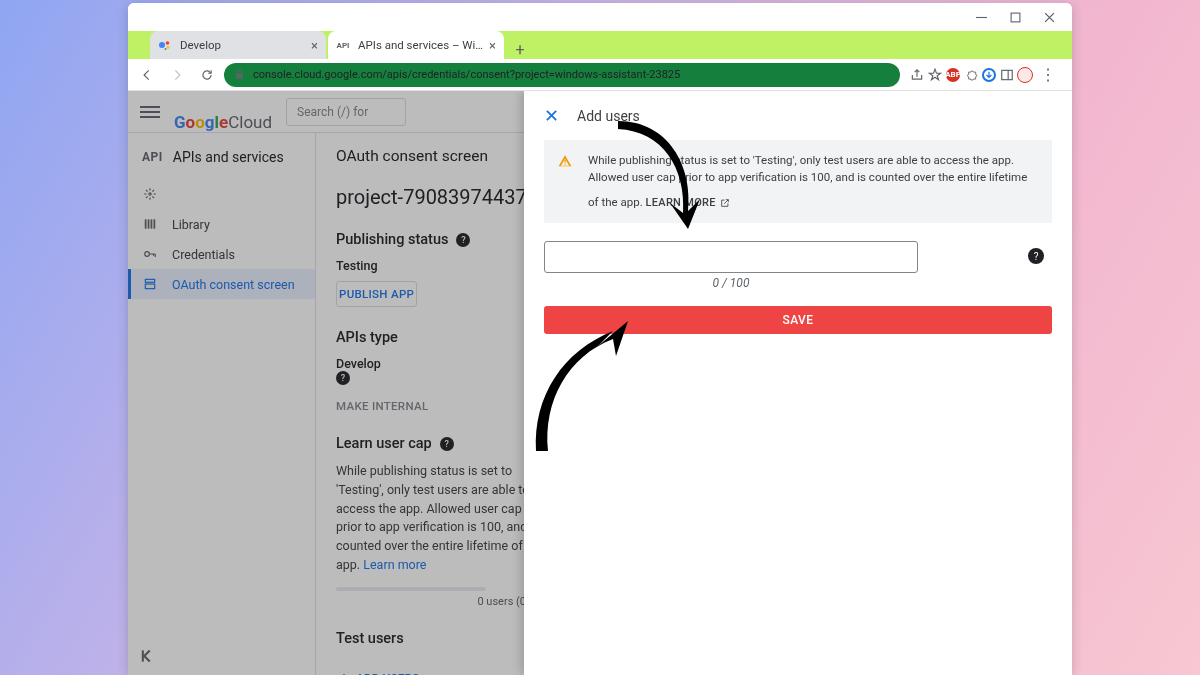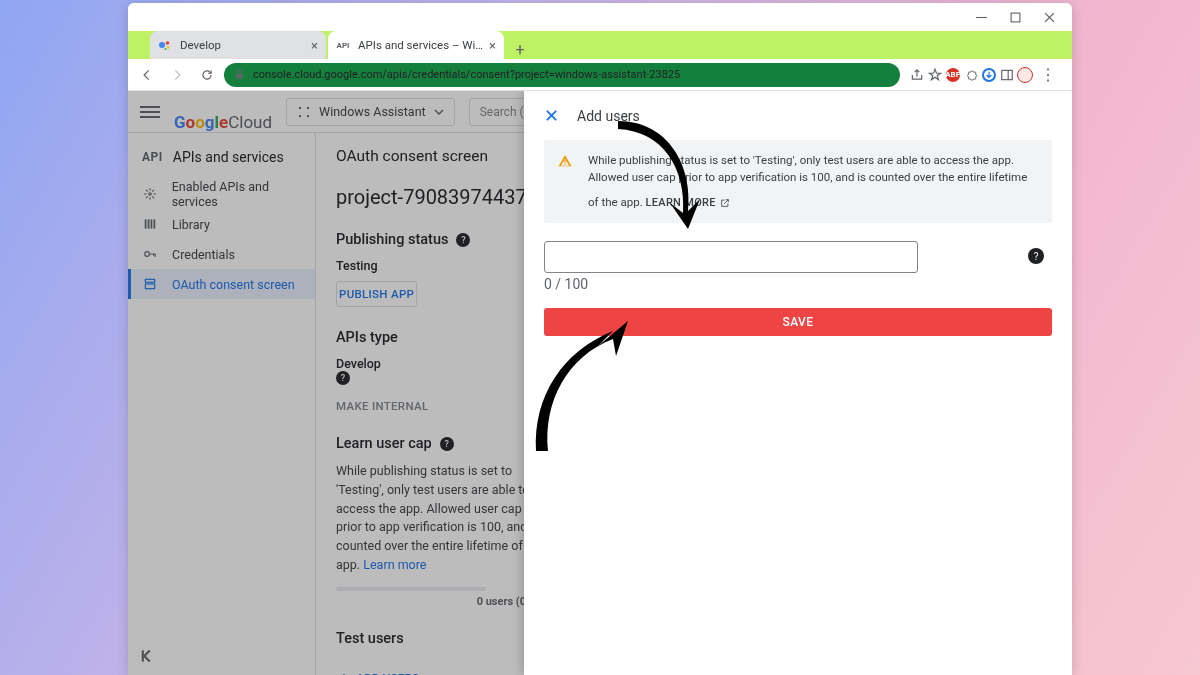--- a/index.html
+++ b/index.html
@@ -73,41 +73,41 @@
   .section-title { font-size:14.5px; font-weight:500; display:flex; align-items:center; gap:8px; margin-bottom:10px;}
   .help-ic { width:14px; height:14px; border-radius:50%; background:#202124; color:#fff; font-size:9px; display:flex; align-items:center; justify-content:center;}
   .status-val { font-size:12.5px; font-weight:500; margin-bottom:8px;}
   .btn-outline { display:inline-block; border:1px solid #dadce0; color:#1a73e8; font-size:11.5px; font-weight:500; padding:5px 2px; border-radius:3px; letter-spacing:.3px;}
   .btn-flat { display:inline-flex; align-items:center; color:#1a73e8; font-size:12px; font-weight:500; gap:6px; padding:5px 2px;}
   .muted-btn { color:#80868b; font-size:11.5px; font-weight:500; letter-spacing:.3px; padding-top:6px;}
   .spacer { height:22px;}
   .cap-text { font-size:12.5px; color:#3c4043; line-height:1.5; max-width: 210px;}
   .cap-text a { color:#1a73e8; text-decoration:none;}
   .cap-bar { height:4px; background:#e8eaed; border-radius:2px; margin:12px 0 4px; width: 150px;}
-  .cap-count { font-size:11px; color:#5f6368; text-align:right; width:190px;font-weight:bold;}
+  .cap-count { font-size:11px; color:#5f6368; text-align:right; width:190px;}
 
   
   .scrim { position:absolute; inset:0; background: rgba(32,33,36,.3);}
   
   .side-panel {
     position:absolute; top:0; right:0; bottom:0; width:548px;
     background:#fff; box-shadow:-2px 0 10px rgba(0,0,0,.2);
     display:flex; flex-direction:column;
     padding: 14px 20px;
   }
   .panel-head { display:flex; align-items:center; gap:18px; margin-bottom:14px;}
   .panel-close { color:#1a73e8; font-size:18px; font-weight:400; }
   .panel-title { font-size:14px; color:#3c4043;}
   .info-box { background:#f1f3f4; border-radius:2px; padding:12px 14px 12px 44px; position:relative; font-size:11.5px; color:#3c4043; line-height:1.5; margin-bottom:18px;}
   .info-box .warn-ic { position:absolute; left:14px; top:14px; color:#f29900;}
   .learn-more { display:inline-flex; align-items:center; gap:4px; font-size:11px; font-weight:500; color:#3c4043; letter-spacing:.3px; margin-top:8px;}
   .input-wrap { position:relative; }
   .text-input { width:374px; height:32px; border:1px solid #80868b; border-radius:3px; padding:0 32px 0 10px; font-size:13px;}
   .input-help { position:absolute; right:8px; top:7px; width:16px; height:16px; background:#202124; color:#fff; border-radius:50%; font-size:10px; display:flex; align-items:center; justify-content:center;}
-  .char-count { width:374px; text-align:left; font-size:14px; color:#5f6368; margin-top:3px;}
+  .char-count { width:374px; text-align:center; font-size:12px; color:#5f6368; margin-top:3px;font-style:italic;}
   .save-btn { margin-top:16px; background:#ef4444; color:#fff; font-size:12px; font-weight:500; padding:7px 14px; border:none; border-radius:3px; letter-spacing:.4px;}
 
   
   .arrow { position:absolute; z-index: 500; }
   .arrow svg path { fill:#000; }
 </style>
 </head>
 <body>
 
 <div class="browser-window">
@@ -221,52 +221,39 @@
       <div class="gcp-topbar">
         <div class="hamburger">
             <span></span>
             <span></span>
             <span></span>
           </div>
         <div class="gcp-logo">
           <b><span class="g1">G</span><span class="g2">o</span><span class="g3">o</span><span class="g1">g</span><span class="g4">l</span><span class="g2">e</span></b>
           <span style="color:#5f6368">Cloud</span>
         </div>
-        <div class="project-picker">
-          <svg class="pp-icon" viewBox="0 0 24 24" fill="#5f6368">
-              <circle cx="5" cy="5" r="2"></circle>
-              <circle cx="19" cy="5" r="2"></circle>
-              <circle cx="5" cy="19" r="2"></circle>
-              <circle cx="19" cy="19" r="2"></circle>
-            </svg>
-          <span>Windows Assistant</span>
-          <svg width="10" height="10" viewBox="0 0 10 10">
-              <path d="M1 3l4 4 4-4" fill="none" stroke="#5f6368" stroke-width="1.5"></path>
-            </svg>
-        </div>
         <div class="search-box">
           <span>Search (/) for</span>
         </div>
       </div>
 
       <div class="gcp-body">
 
         <div class="gcp-sidebar">
           <div class="sb-header">
             <span class="api-badge">API</span>
             <span class="sb-title">APIs and services</span>
           </div>
           <div class="sb-item">
             <span class="sb-ic">
                 <svg width="14" height="14" viewBox="0 0 24 24" fill="none" stroke="#5f6368" stroke-width="2">
                   <circle cx="12" cy="12" r="2"></circle>
                   <path d="M12 2v4M12 18v4M2 12h4M18 12h4M5 5l3 3M16 16l3 3M19 5l-3 3M8 16l-3 3"></path>
                 </svg>
               </span>
-            <span>Enabled APIs and services</span>
           </div>
           <div class="sb-item">
             <span class="sb-ic">
                 <svg width="14" height="14" viewBox="0 0 24 24" fill="#5f6368">
                   <rect x="3" y="4" width="3" height="16"></rect>
                   <rect x="8" y="4" width="3" height="16"></rect>
                   <rect x="13" y="4" width="3" height="16"></rect>
                   <rect x="18" y="4" width="3" height="16"></rect>
                 </svg>
               </span>

